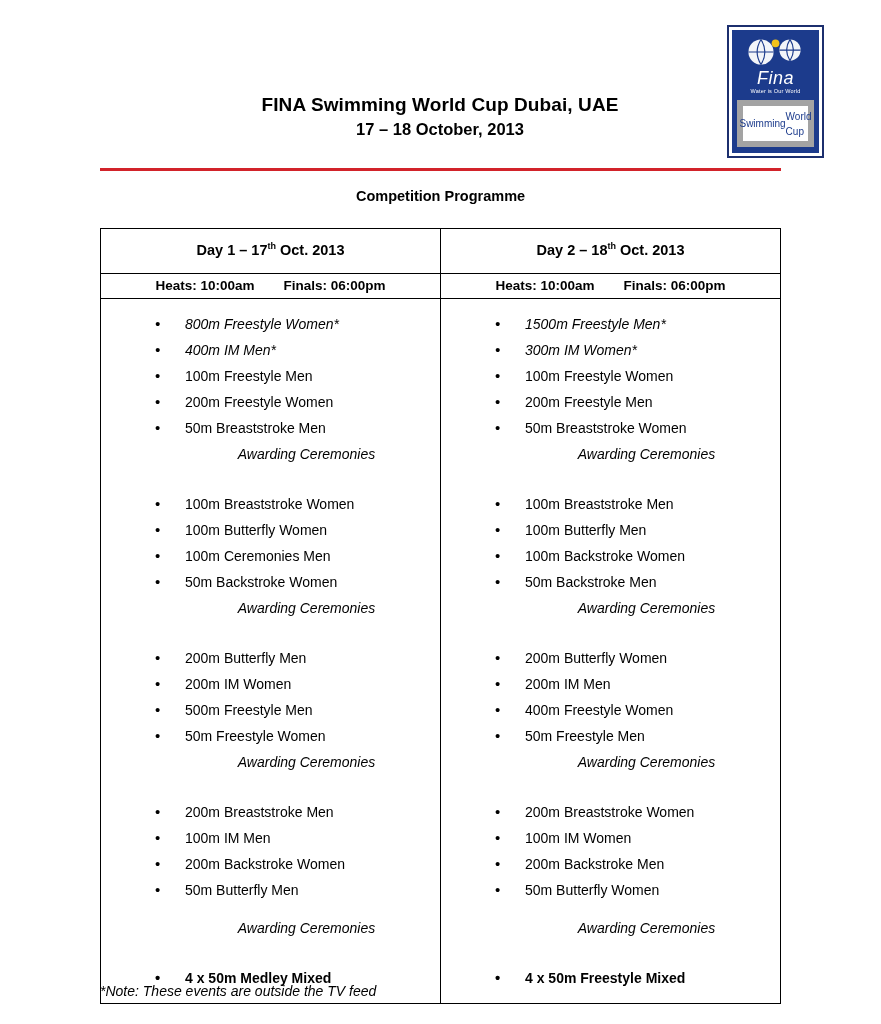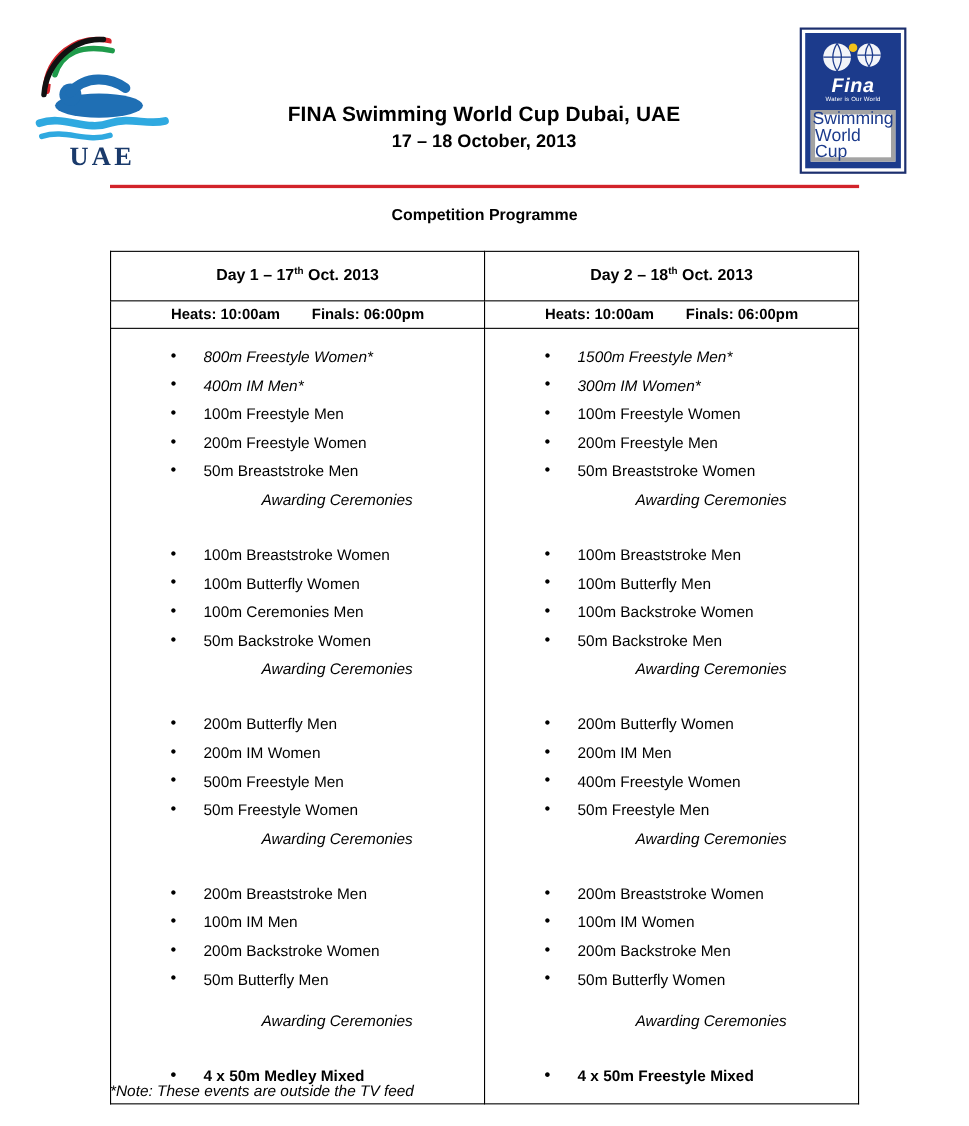--- a/index.html
+++ b/index.html
@@ -74,49 +74,48 @@
     height: 36px;
   }
   .fina-word {
     position: absolute;
     top: 38px;
     left: 0;
     width: 100%;
     text-align: center;
     color: #ffffff;
     font-size: 18px;
-    font-weight: bold;
+    font-weight: normal;
     font-style: italic;
     letter-spacing: 0.5px;
   }
   .fina-tag {
     position: absolute;
     top: 58px;
     left: 0;
     width: 100%;
     text-align: center;
     color: #ffffff;
     font-size: 5.5px;
     letter-spacing: 0.2px;
   }
   .fina-sub {
     position: absolute;
     left: 5px;
     right: 5px;
     top: 70px;
     bottom: 6px;
     background: #ffffff;
-    border: 4px solid #a3a3a3;
+    border: 6px solid #a3a3a3;
     box-sizing: border-box;
     display: flex;
-    flex-direction: column;
     align-items: center;
     justify-content: center;
     color: #1c3b8c;
-    font-size: 16px;
+    font-size: 10px;
     line-height: 15px;
   }
 
   .red-rule {
     position: absolute;
     left: 100px;
     right: 100px;
     top: 168px;
     height: 3px;
     background: #d2232a;
@@ -214,37 +213,20 @@
     top: 983px;
     font-size: 14px;
     font-style: italic;
   }
 </style>
 </head>
 <body>
 
 <div class="header">
 
-  <div class="uae-logo">
-    <svg viewBox="0 0 150 128" width="150" height="128" aria-hidden="true">
-
-      <path d="M24 58 C26 28 52 8 80 14" stroke="#d2232a" stroke-width="7" fill="none" stroke-linecap="round"></path>
-      <path d="M28 50 C32 26 54 12 82 18" stroke="#ffffff" stroke-width="5" fill="none" stroke-linecap="round"></path>
-      <path d="M32 44 C38 24 56 16 84 22" stroke="#1f9b4b" stroke-width="5" fill="none" stroke-linecap="round"></path>
-      <path d="M22 62 C24 34 48 10 76 12" stroke="#111111" stroke-width="5" fill="none" stroke-linecap="round"></path>
-
-      <ellipse cx="72" cy="72" rx="40" ry="11" fill="#1f6fb4"></ellipse>
-      <circle cx="46" cy="62" r="10" fill="#1f6fb4"></circle>
-      <path d="M46 60 C60 44 82 46 96 56" stroke="#1f6fb4" stroke-width="9" fill="none" stroke-linecap="round"></path>
-
-      <path d="M18 88 C40 80 60 96 82 88 C100 82 116 90 132 86" stroke="#2fa9e0" stroke-width="7" fill="none" stroke-linecap="round"></path>
-      <path d="M20 100 C42 93 60 106 82 99" stroke="#2fa9e0" stroke-width="5" fill="none" stroke-linecap="round"></path>
-      <text x="75" y="126" text-anchor="middle" font-family="Liberation Serif, serif" font-size="24" font-weight="bold" fill="#1a3a6b" letter-spacing="3">UAE</text>
-    </svg>
-  </div>
 
   <div class="title-block">
     <div class="title-line1">FINA Swimming World Cup Dubai, UAE</div>
     <div class="title-line2">17 – 18 October, 2013</div>
   </div>
 
   <div class="fina-logo">
     <div class="fina-inner">
       <svg class="fina-globe" viewBox="0 0 90 36" aria-hidden="true">
         <circle cx="30" cy="18" r="13" fill="#ffffff" opacity="0.95"></circle>

